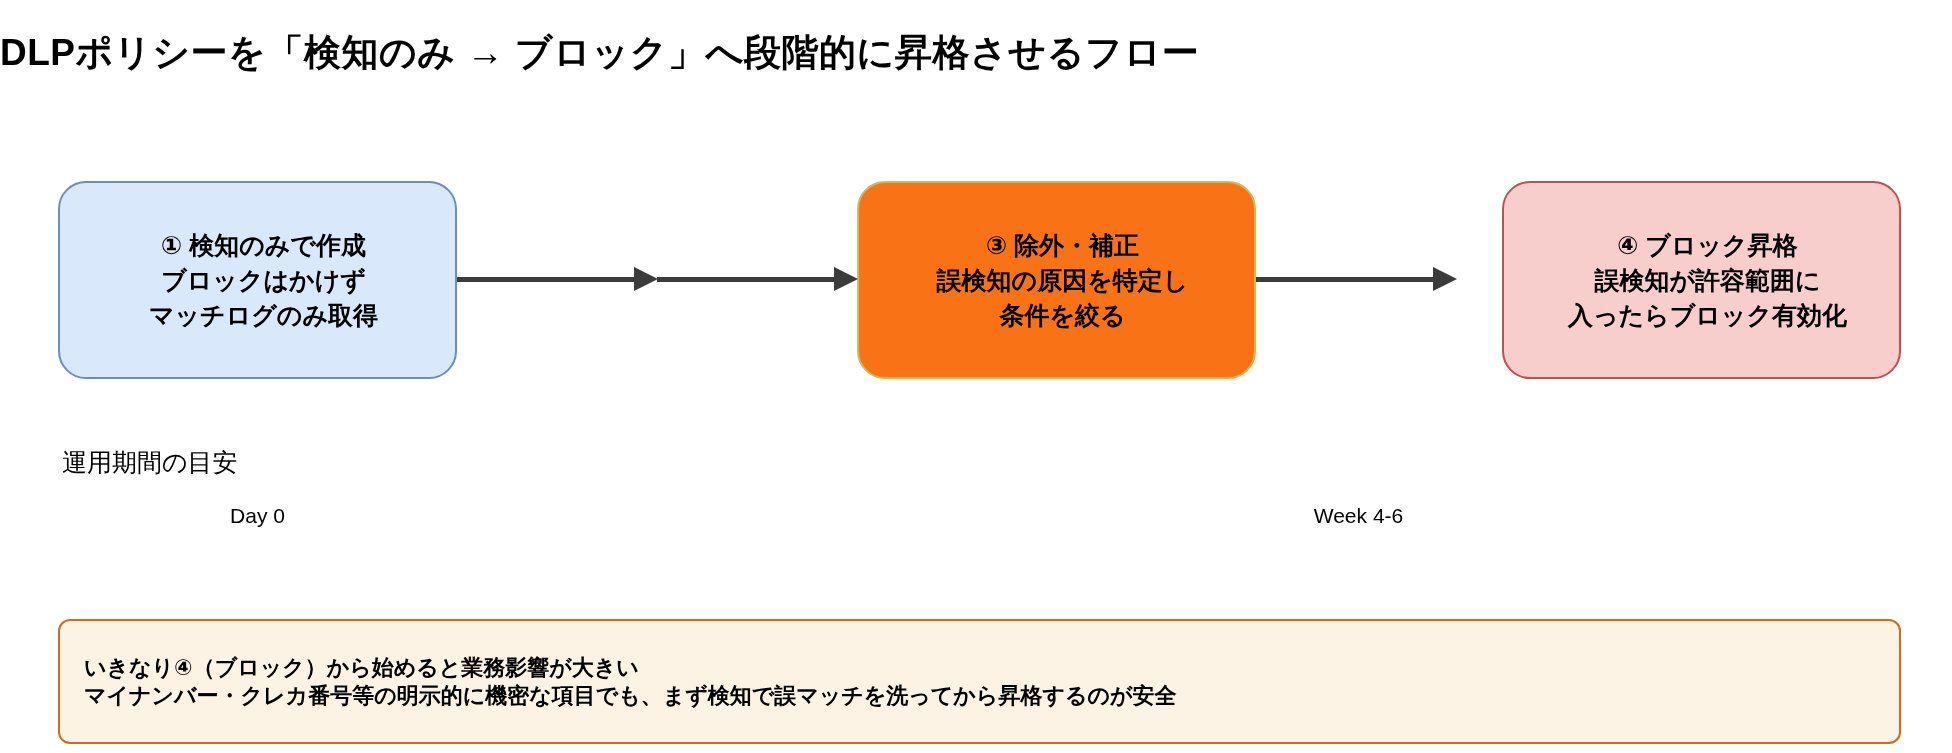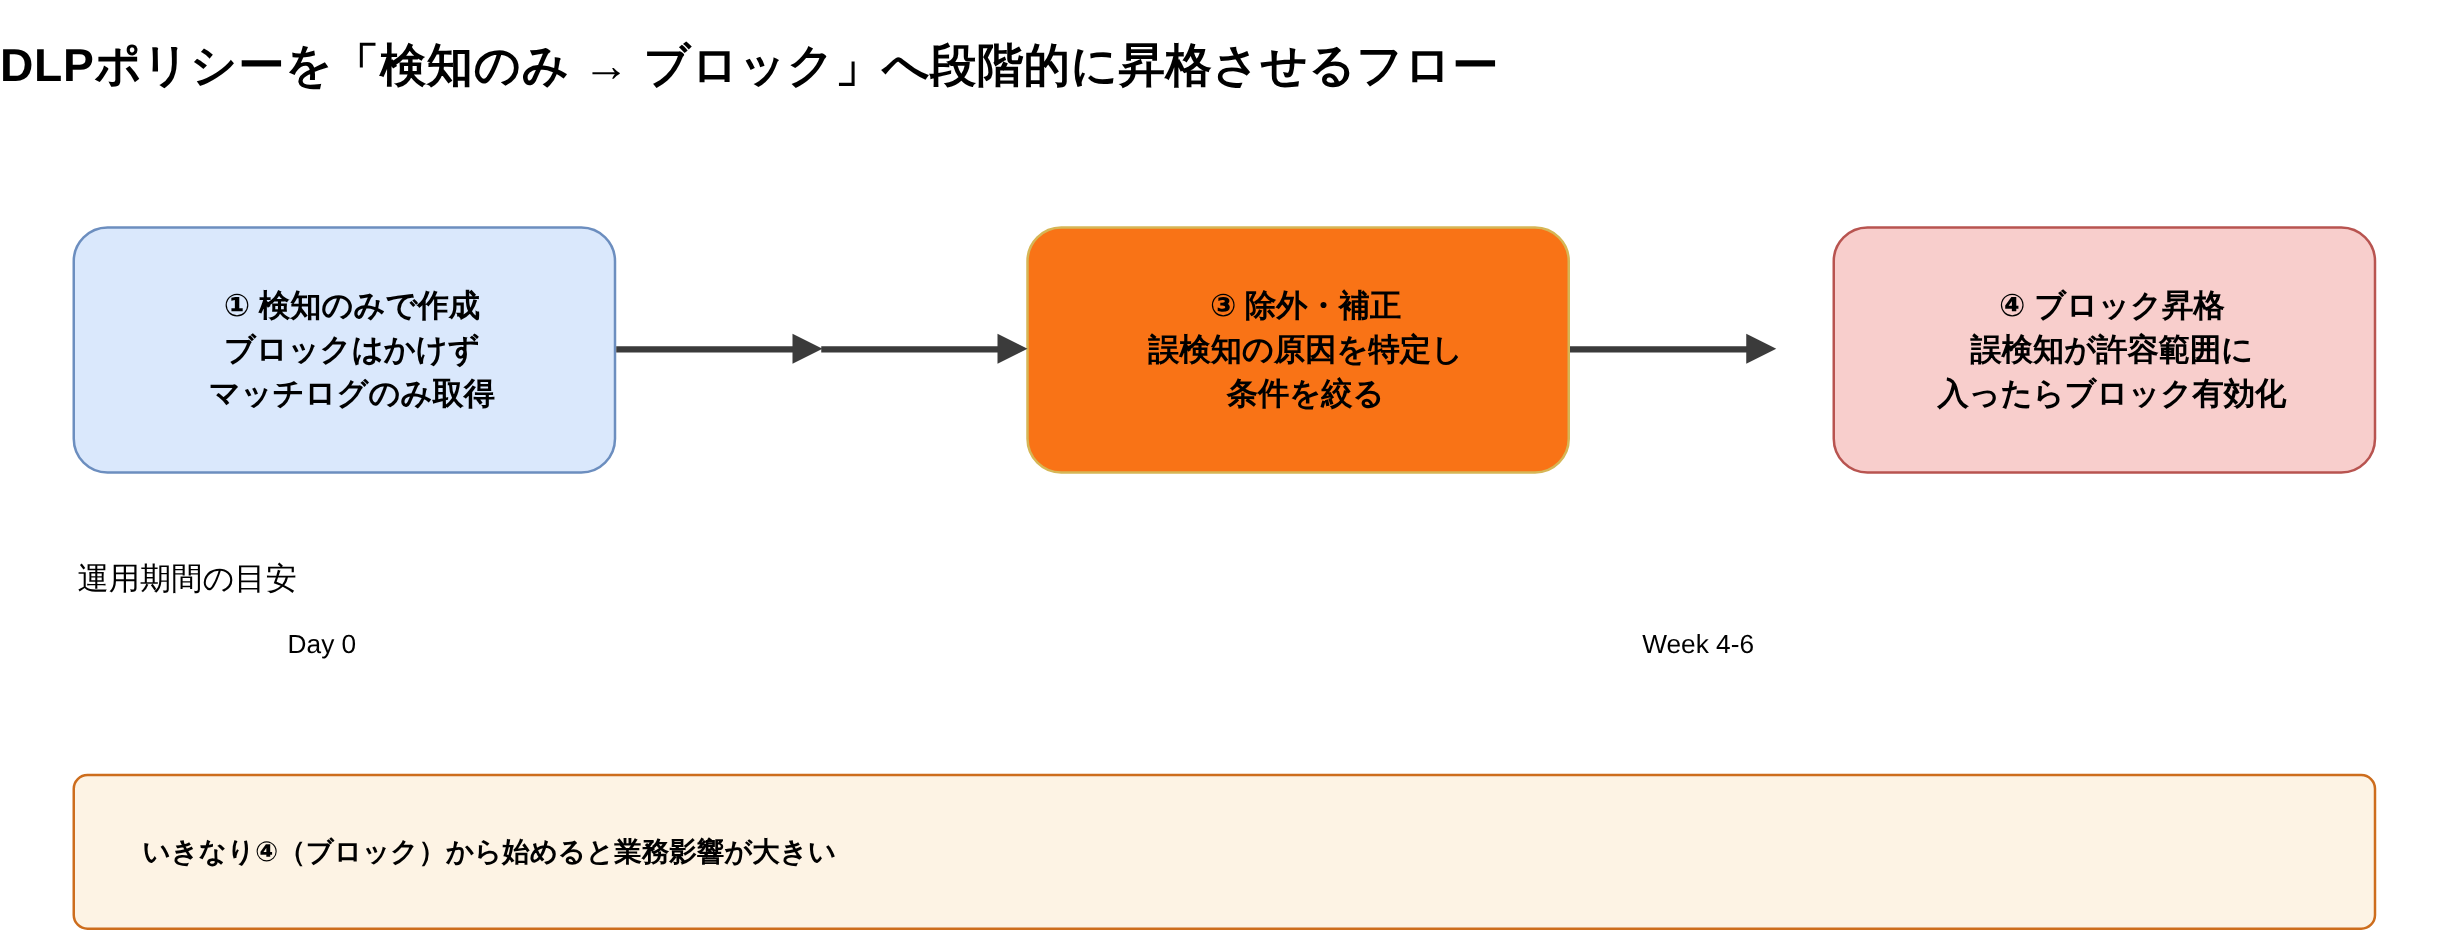--- a/index.html
+++ b/index.html
@@ -31,21 +31,21 @@
   .flow-row {
     position: absolute;
     left: 58px;
     top: 181px;
     width: 1843px;
     height: 198px;
     display: flex;
     align-items: stretch;
   }
   .step-box {
-    width: 435px;
+    width: 399px;
     height: 198px;
     border: 2px solid #888;
     border-radius: 28px;
     display: flex;
     align-items: center;
     justify-content: center;
     text-align: center;
     flex-shrink: 0;
     padding-left: 12px;
   }
@@ -112,21 +112,20 @@
     border-radius: 12px;
     display: flex;
     flex-direction: column;
     justify-content: center;
     padding: 0 24px;
   }
   .note-line {
     font-size: 22px;
     font-weight: bold;
     line-height: 1.27;
-    margin-left: 30px;
   }
 </style>
 </head>
 <body>
 
 <div class="canvas">
 
   <div class="title">DLPポリシーを「検知のみ → ブロック」へ段階的に昇格させるフロー</div>
 
   <div class="flow-row">
@@ -172,15 +171,16 @@
   <div class="timeline-row">
     <div class="tl-label">Day 0</div>
     <div class="tl-spacer"></div>
     <div class="tl-spacer"></div>
     <div class="tl-label">Week 4-6</div>
     <div class="tl-spacer"></div>
   </div>
 
   <div class="note-box">
     <div class="note-line">いきなり④（ブロック）から始めると業務影響が大きい</div>
+    <div class="note-line">マイナンバー・クレカ番号等の明示的に機密な項目でも、まず検知で誤マッチを洗ってから昇格するのが安全</div>
   </div>
 
 </div>
 
 </body></html>

